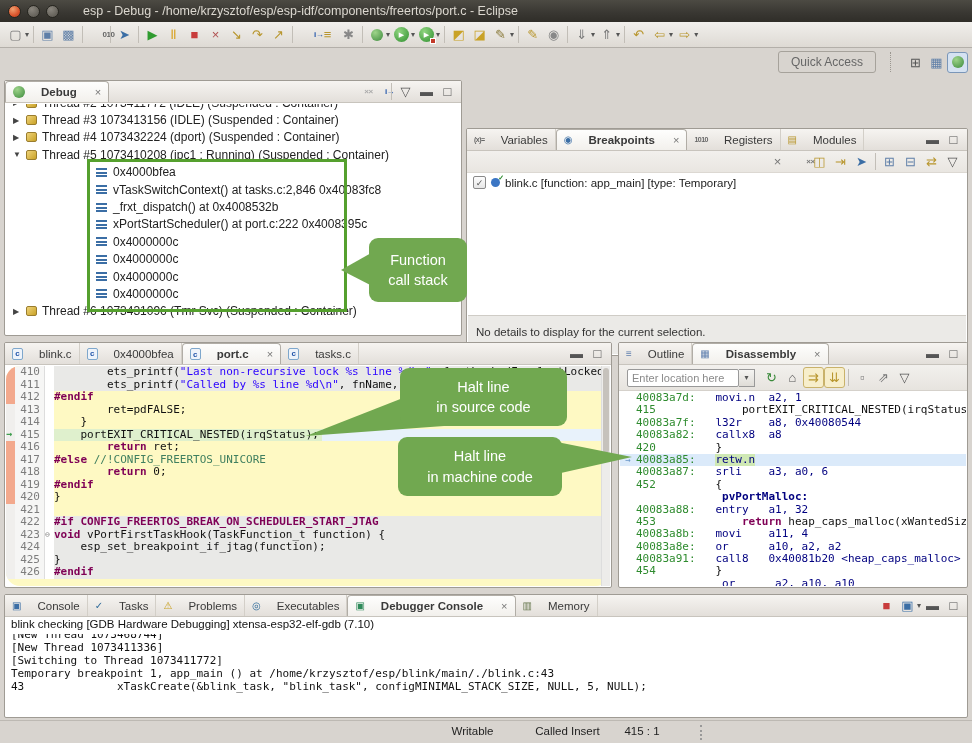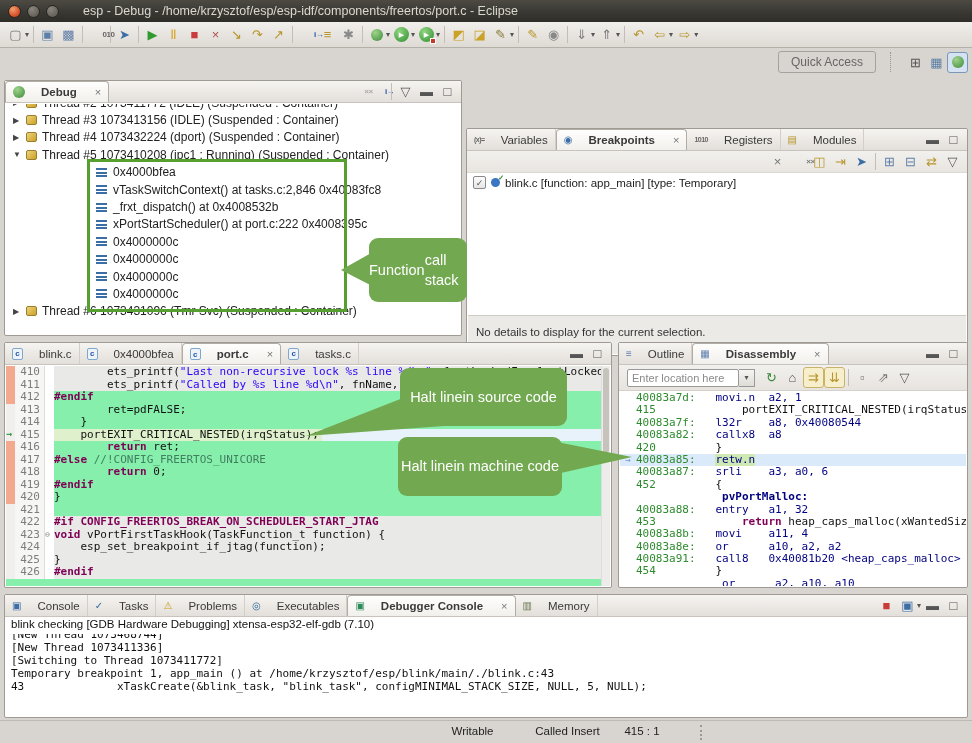--- a/index.html
+++ b/index.html
@@ -81,21 +81,21 @@
   .bprow { display:flex; align-items:center; gap:5px; height:19px; padding-left:6px; font-size:11.5px; color:#222; }
   .cb { width:13px; height:13px; border:1px solid #8a8a8a; border-radius:2px; flex:none;
     background:linear-gradient(#fdfdfd,#e6e6e6); font-size:9px; color:#555; display:inline-flex;
     align-items:center; justify-content:center; }
   .bpdot { width:9px; height:9px; border-radius:50%; background:#3b76c4; flex:none; position:relative; }
   .bpdot:after { content:"✓"; position:absolute; right:-4px; top:-4px; font-size:7px; color:#2d8a2d; font-weight:bold; }
   .bpdetails { position:absolute; left:1px; right:1px; bottom:1px; top:186px; background:#ebeae7;
     border-top:1px solid #cfccc6; font-size:11.5px; color:#333; padding:10px 8px; }
 
   
-  .editor { position:absolute; left:1px; right:1px; top:23px; bottom:1px; background:#86efac; overflow:hidden; }
+  .editor { position:absolute; left:1px; right:1px; top:23px; bottom:1px; background:#fef9c3; overflow:hidden;border-radius:14px; }
   .cline { display:flex; height:12.5px; line-height:12.5px; font-family:"DejaVu Sans Mono",monospace;
     font-size:11px; white-space:pre; }
   .amargin { width:9px; flex:none; background:#f0efed; position:relative; }
   .amargin.salmon { background:#f3a98d; }
   .amargin .mk { position:absolute; left:0; top:-1px; font-size:10px; font-weight:bold; color:#3f9e4f; }
   .lnum { width:30px; flex:none; text-align:right; padding-right:4px; color:#7d7d7d;
     background:#f6f6f5; border-right:1px solid #ddd; }
   .fold { width:9px; flex:none; font-size:8px; color:#888; background:#fff; }
   .ctext { flex:1; overflow:hidden; color:#111; }
   .ctext.gray { background:#e9e9e7; }
@@ -136,21 +136,21 @@
   .statusbar { position:absolute; left:0; top:720px; width:972px; height:23px; border-top:1px solid #bdb9b3;
     font-size:11.5px; color:#222; }
   .statusbar span { position:absolute; top:4px; }
   .sb-writable { left:425px; width:95px; text-align:center; }
   .sb-insert { left:520px; width:95px; text-align:center; }
   .sb-pos { left:612px; width:60px; text-align:center; }
   .sb-grip { left:700px; top:3px; height:15px; border-left:2px dotted #999; }
 
   
   .callout { position:absolute; background:#71a850; border-radius:9px; color:#fff; z-index:9;
-    display:flex; align-items:center; justify-content:center;
+    display:flex; flex-direction:column; align-items:center; justify-content:center;
     font-size:14.5px; line-height:1.4; pointer-events:none; }
   .tails { position:absolute; left:0; top:0; z-index:8; pointer-events:none; }
 </style>
 </head>
 <body>
 
 <div class="titlebar">
   <span class="winbtn close"></span>
   <span class="winbtn"></span>
   <span class="winbtn"></span>

